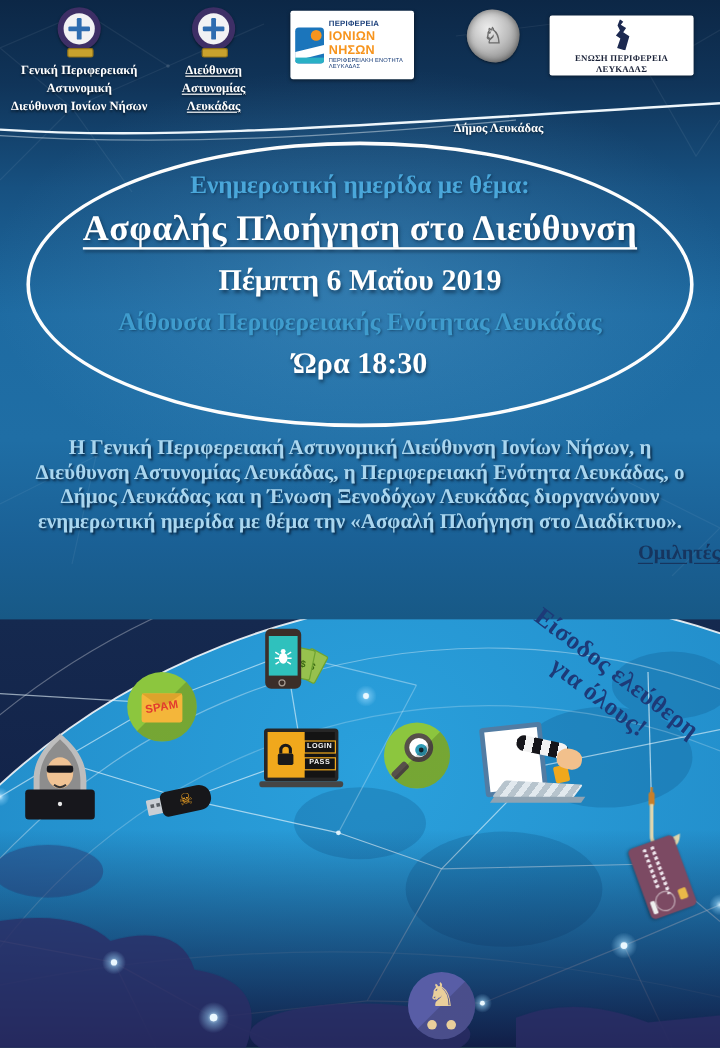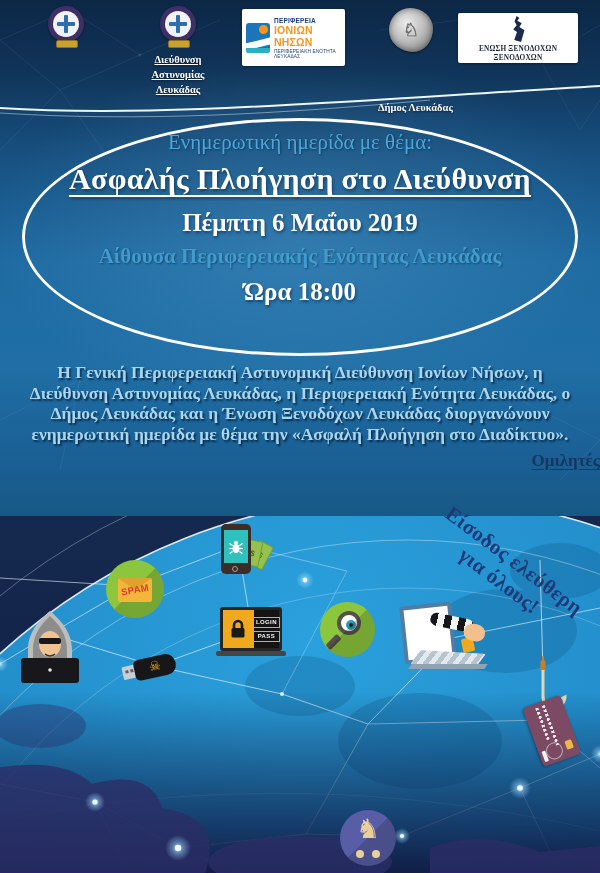--- a/index.html
+++ b/index.html
@@ -36,21 +36,21 @@
     box-shadow:inset 0 0 6px rgba(0,0,0,.45),0 1px 2px rgba(0,0,0,.5);
     display:flex;align-items:center;justify-content:center;color:#6b6b6b;font-size:18px;}
   .hotel-box{left:458px;top:13px;width:120px;height:50px;text-align:center;padding-top:3px;box-sizing:border-box;}
   .island{width:17px;height:26px;margin:0 auto;background:#1c2950;
     clip-path:polygon(42% 0,58% 8%,46% 18%,72% 28%,58% 42%,88% 55%,68% 100%,28% 92%,44% 62%,22% 52%,42% 36%,30% 20%);}
   .hotel-label{font-size:7.3px;color:#1a2238;font-weight:bold;letter-spacing:.2px;margin-top:2px;}
   
   .swoosh{position:absolute;left:0;top:80px;}
   .oval{position:absolute;left:22px;top:118px;width:556px;height:238px;border:3px solid #fdfdfd;border-radius:50%;
     box-sizing:border-box;text-align:center;}
-  .kicker{margin-top:9px;font-size:21px;font-weight:normal;color:#4aa7da;text-shadow:1px 1px 2px rgba(8,35,60,.55);}
+  .kicker{margin-top:21px;font-size:21px;font-weight:bold;color:#4aa7da;text-shadow:1px 1px 2px rgba(8,35,60,.55);}
   .title{margin-top:7px;font-size:30px;font-weight:bold;color:#fff;letter-spacing:.3px;
     text-decoration:underline;text-underline-offset:6px;text-decoration-thickness:2px;
     text-shadow:1px 2px 3px rgba(8,35,60,.6);}
   .date{margin-top:13px;font-size:25px;font-weight:bold;color:#fff;text-shadow:1px 2px 3px rgba(8,35,60,.6);}
   .venue{margin-top:7px;font-size:21px;font-weight:bold;color:#3f9ccd;text-shadow:1px 1px 2px rgba(8,35,60,.5);}
   .time{margin-top:9px;font-size:25px;font-weight:bold;color:#fff;text-shadow:1px 2px 3px rgba(8,35,60,.6);}
   
   .para{position:absolute;left:28px;top:362px;width:544px;text-align:center;
     font-size:17.5px;font-weight:bold;color:#a9d6ef;line-height:1.18;
     text-shadow:1.5px 2px 2px rgba(7,32,58,.85);}
@@ -152,20 +152,24 @@
 
     <div class="logo-col" style="left:6px;top:6px;width:120px;">
       <div class="badge">
         <div class="ring">
             <div class="inner"></div>
             <div class="cx1"></div>
             <div class="cx2"></div>
           </div>
         <div class="ribbon"></div>
       </div>
+      <div class="cap">
+        <span style="display:block">Γενική Περιφερειακή Αστυνομική</span>
+        <span style="display:block">Διεύθυνση Ιονίων Νήσων</span>
+      </div>
     </div>
 
     <div class="logo-col" style="left:132px;top:6px;width:92px;text-decoration:underline;">
       <div class="badge">
         <div class="ring">
             <div class="inner"></div>
             <div class="cx1"></div>
             <div class="cx2"></div>
           </div>
         <div class="ribbon"></div>
@@ -189,35 +193,35 @@
       </div>
     </div>
 
     <div class="logo-col" style="left:378px;top:8px;width:66px;">
       <div class="coin">♘</div>
       <div class="cap" style="white-space:nowrap;margin-top:48px;">Δήμος Λευκάδας</div>
     </div>
 
     <div class="whitebox hotel-box">
       <div class="island"></div>
-      <div class="hotel-label">ΕΝΩΣΗ ΞΕΝΟΔΟΧΩΝ ΞΕΝΟΔΟΧΩΝ</div>
+      <div class="hotel-label">ΕΝΩΣΗ ΠΕΡΙΦΕΡΕΙΑ ΛΕΥΚΑΔΑΣ</div>
     </div>
   </div>
 
   <svg class="swoosh" width="600" height="45">
     <path d="M0,28 C150,38 330,22 600,6" stroke="#eef6fb" stroke-width="2" fill="none"></path>
     <path d="M0,33 C140,42 280,34 430,20" stroke="#eef6fb" stroke-width="1" fill="none" opacity="0.45"></path>
   </svg>
 
   <div class="oval">
     <div class="kicker">Ενημερωτική ημερίδα με θέμα:</div>
     <div class="title">Ασφαλής Πλοήγηση στο Διεύθυνση</div>
     <div class="date">Πέμπτη 6 Μαΐου 2019</div>
     <div class="venue">Αίθουσα Περιφερειακής Ενότητας Λευκάδας</div>
-    <div class="time">Ώρα 18:00</div>
+    <div class="time">Ώρα 18:30</div>
   </div>
 
   <div class="para">Η Γενική Περιφερειακή Αστυνομική Διεύθυνση Ιονίων Νήσων, η Διεύθυνση Αστυνομίας Λευκάδας, η Περιφερειακή Ενότητα Λευκάδας, ο Δήμος Λευκάδας και η Ένωση Ξενοδόχων Λευκάδας διοργανώνουν ενημερωτική ημερίδα με θέμα την «Ασφαλή Πλοήγηση στο Διαδίκτυο».</div>
   <div class="spk-h">Ομιλητές</div>
 
   <div class="illu">
 
     <svg class="base" width="600" height="357">
       <defs>
         <radialGradient id="globeGrad" cx="0.42" cy="0.12" r="0.9">

